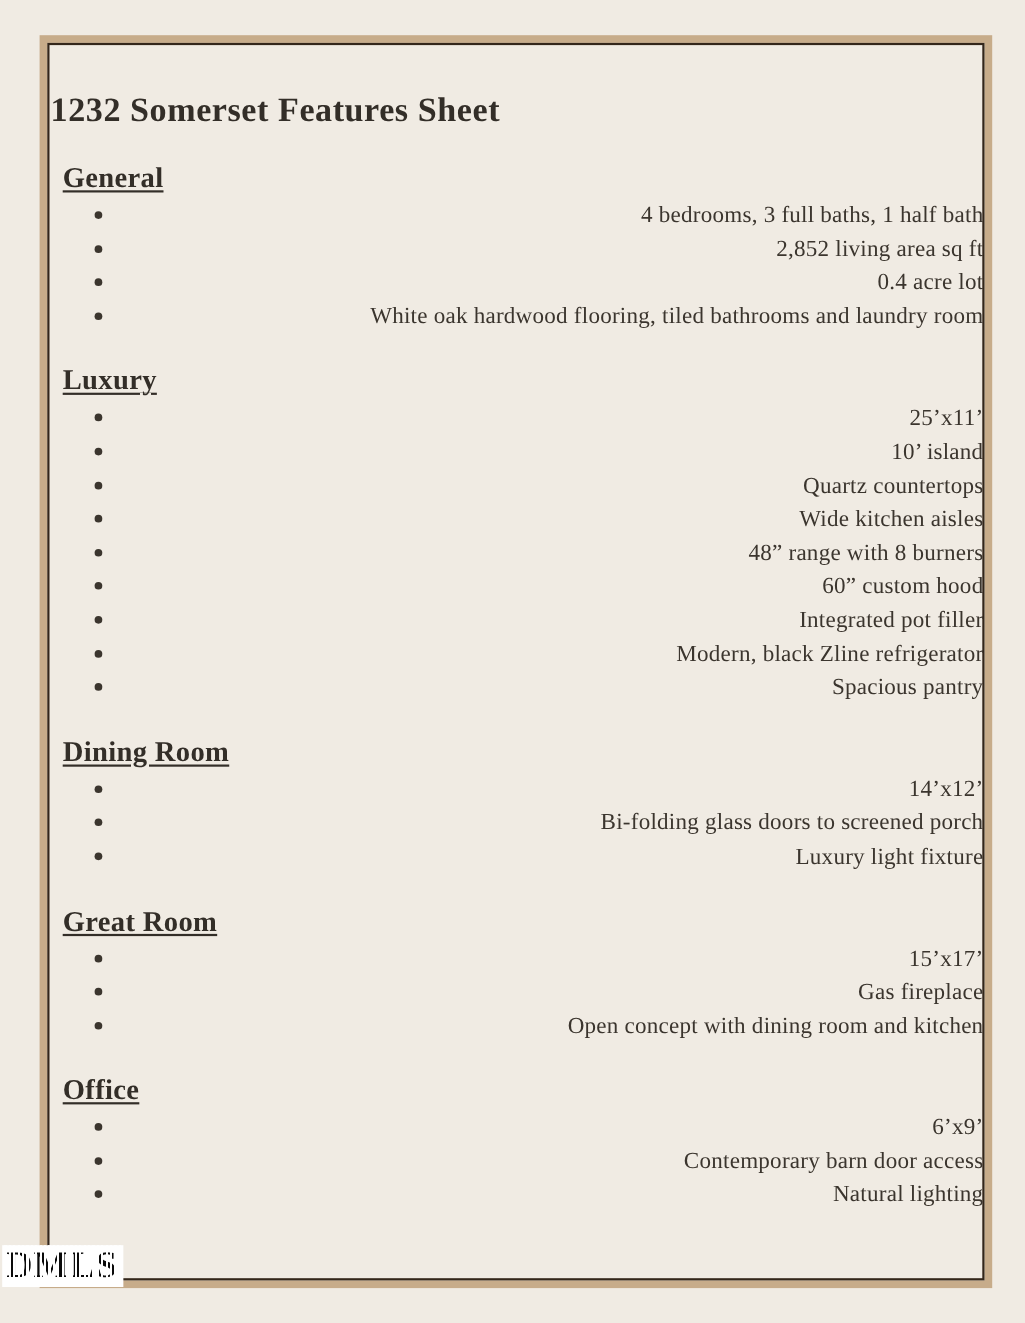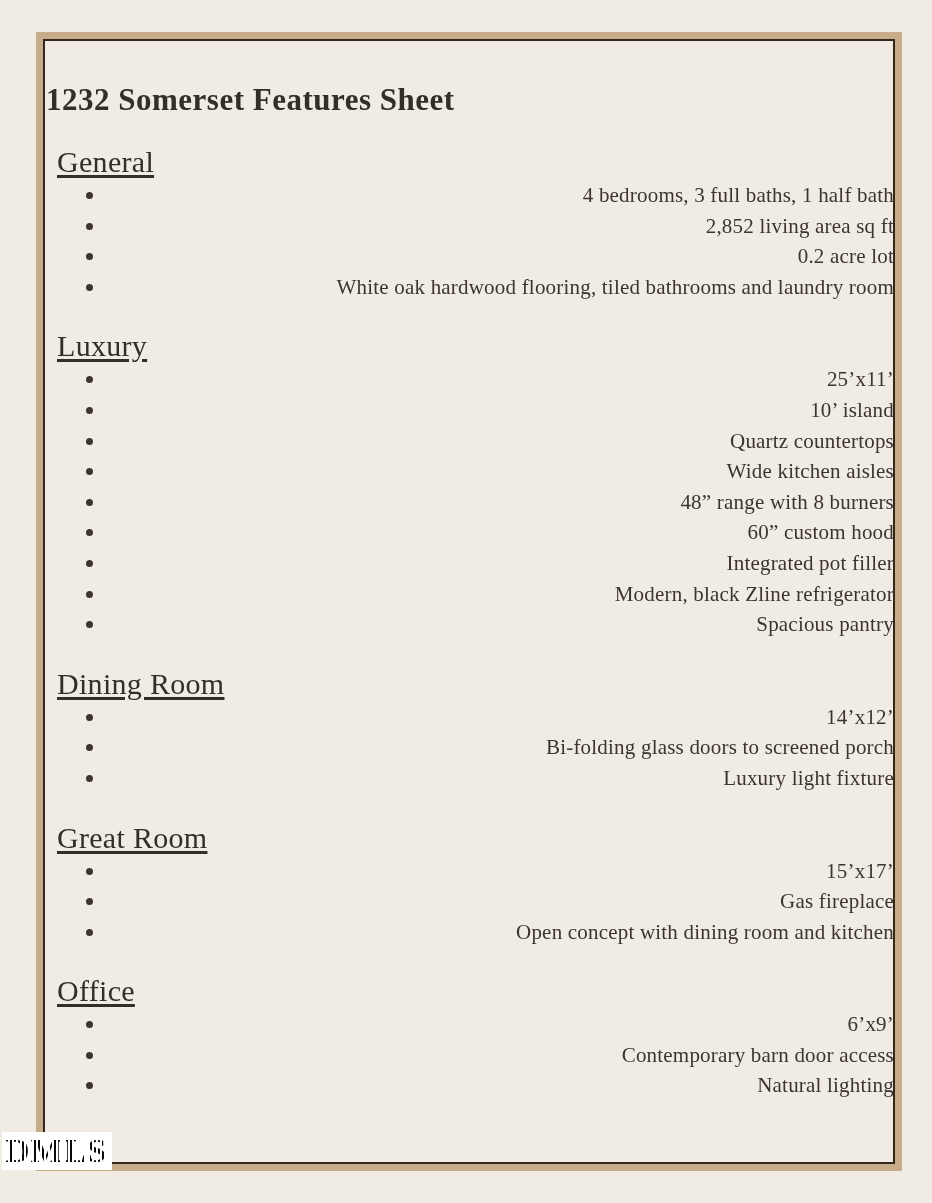--- a/index.html
+++ b/index.html
@@ -44,23 +44,23 @@
     margin: 36px 0 6px 0;
     font-size: 31px;
     line-height: 36px;
     font-weight: bold;
     text-align: left;
     letter-spacing: 0.5px;
     color: var(--heading);
   }
   .section-heading {
     margin: 28px 0 2px 11px;
-    font-size: 30px;
+    font-size: 26px;
     line-height: 32px;
-    font-weight: normal;
+    font-weight: bold;
     text-decoration: underline;
     text-underline-offset: 3px;
     letter-spacing: 0.3px;
     color: var(--heading);
   }
   ul.feature-list {
     list-style: none;
     margin: 2px 0 0 0;
     padding: 0;
     font-size: 21px;
@@ -117,21 +117,21 @@
   <div class="frame-inner"></div>
 </div>
 
 <div class="content">
   <h1 class="doc-title">1232 Somerset Features Sheet</h1>
 
   <h2 class="section-heading">General</h2>
   <ul class="feature-list">
       <li>4 bedrooms, 3 full baths, 1 half bath</li>
       <li>2,852 living area sq ft</li>
-      <li>0.2 acre lot</li>
+      <li>0.4 acre lot</li>
       <li>White oak hardwood flooring, tiled bathrooms and laundry room</li>
     </ul>
 
   <h2 class="section-heading">Luxury</h2>
   <ul class="feature-list">
       <li>25’x11’</li>
       <li>10’ island</li>
       <li>Quartz countertops</li>
       <li>Wide kitchen aisles</li>
       <li>48” range with 8 burners</li>

